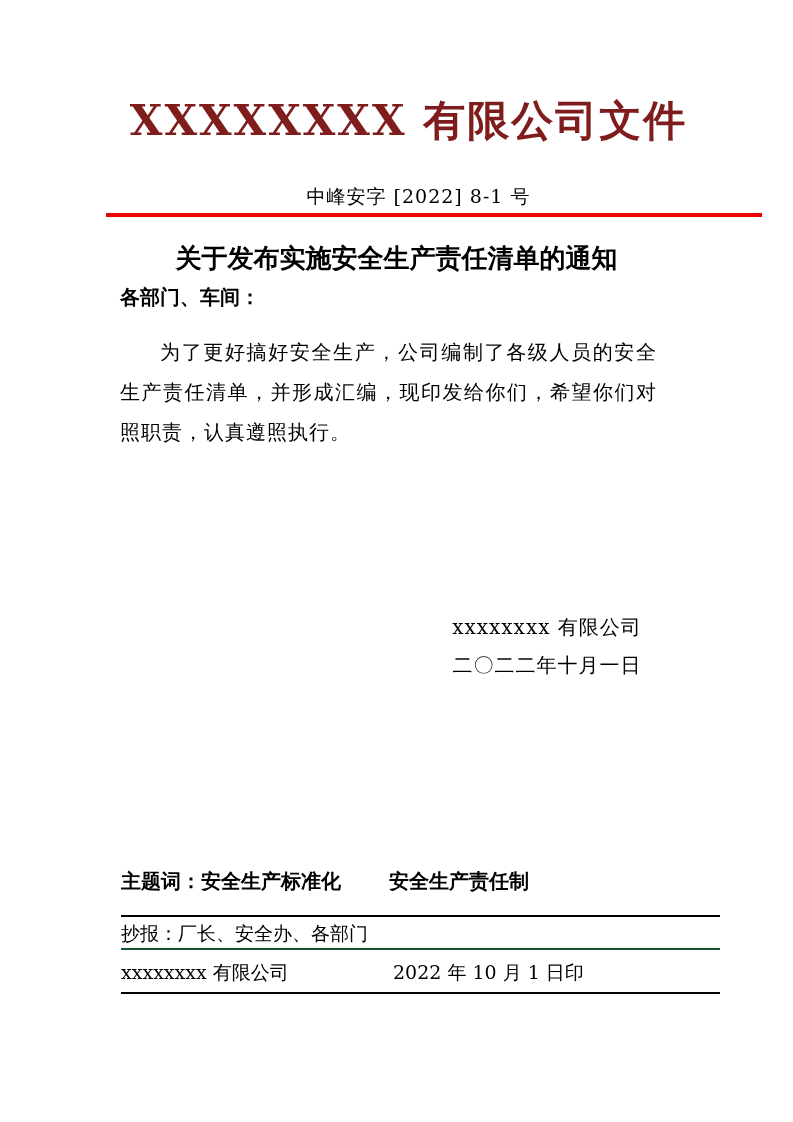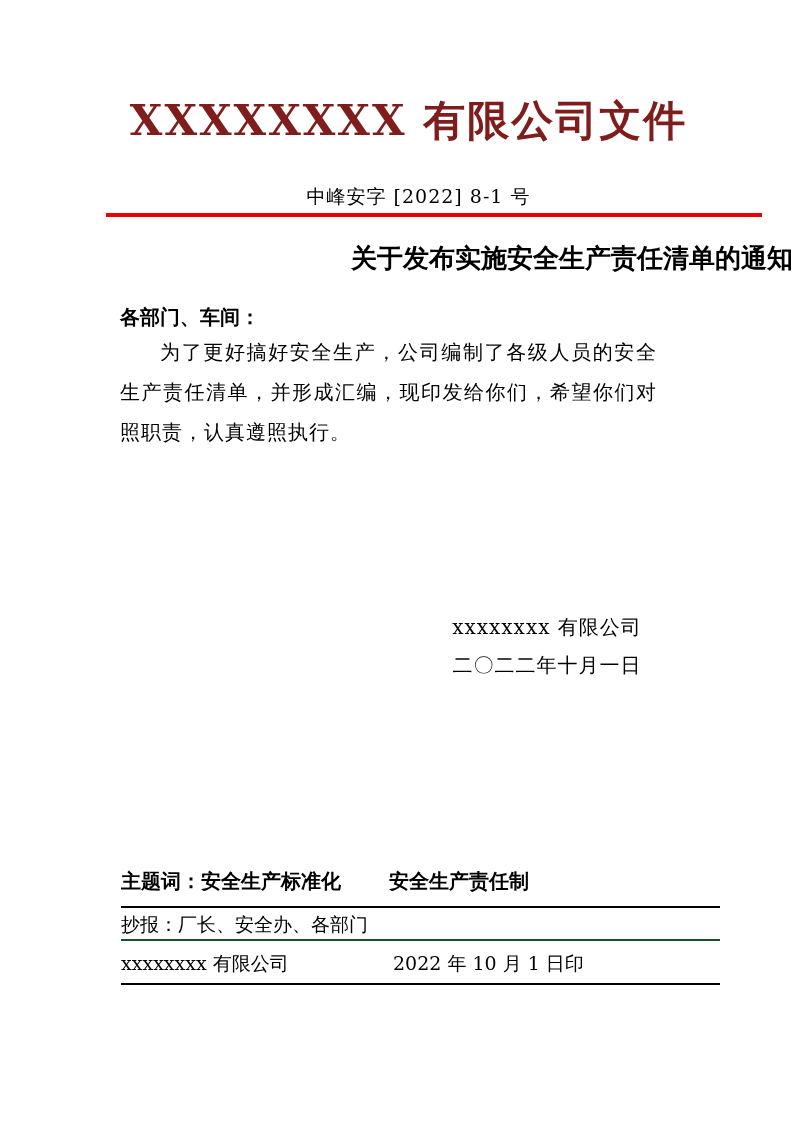--- a/index.html
+++ b/index.html
@@ -46,29 +46,29 @@
     left: 106px;
     width: 656px;
     height: 4px;
     background: #ee0000;
   }
   .notice-title {
     position: absolute;
     top: 242px;
     left: 0;
     width: 100%;
-    text-align: right;
+    text-align: center;
     font-family: "DejaVu Sans", sans-serif;
     font-weight: bold;
     font-size: 26px;
     line-height: 32px;
   }
   .salutation {
     position: absolute;
-    top: 304px;
+    top: 284px;
     left: 120px;
     font-family: "DejaVu Sans", sans-serif;
     font-weight: bold;
     font-size: 20px;
     line-height: 26px;
   }
   .body-paragraph {
     position: absolute;
     top: 332px;
     left: 120px;
@@ -102,21 +102,21 @@
     top: 868px;
     left: 121px;
     width: 599px;
     font-size: 19px;
   }
   .footer-row-subject {
     font-family: "DejaVu Sans", sans-serif;
     font-weight: bold;
     font-size: 20px;
     line-height: 26px;
-    padding-bottom: 12px;
+    padding-bottom: 21px;
     border-bottom: 2px solid #000000;
   }
   .footer-row-subject .keyword-1 {
     margin-right: 48px;
   }
   .footer-row-copy {
     line-height: 24px;
     padding: 4px 0 3px 0;
     border-bottom: 2px solid #14532d;
   }

